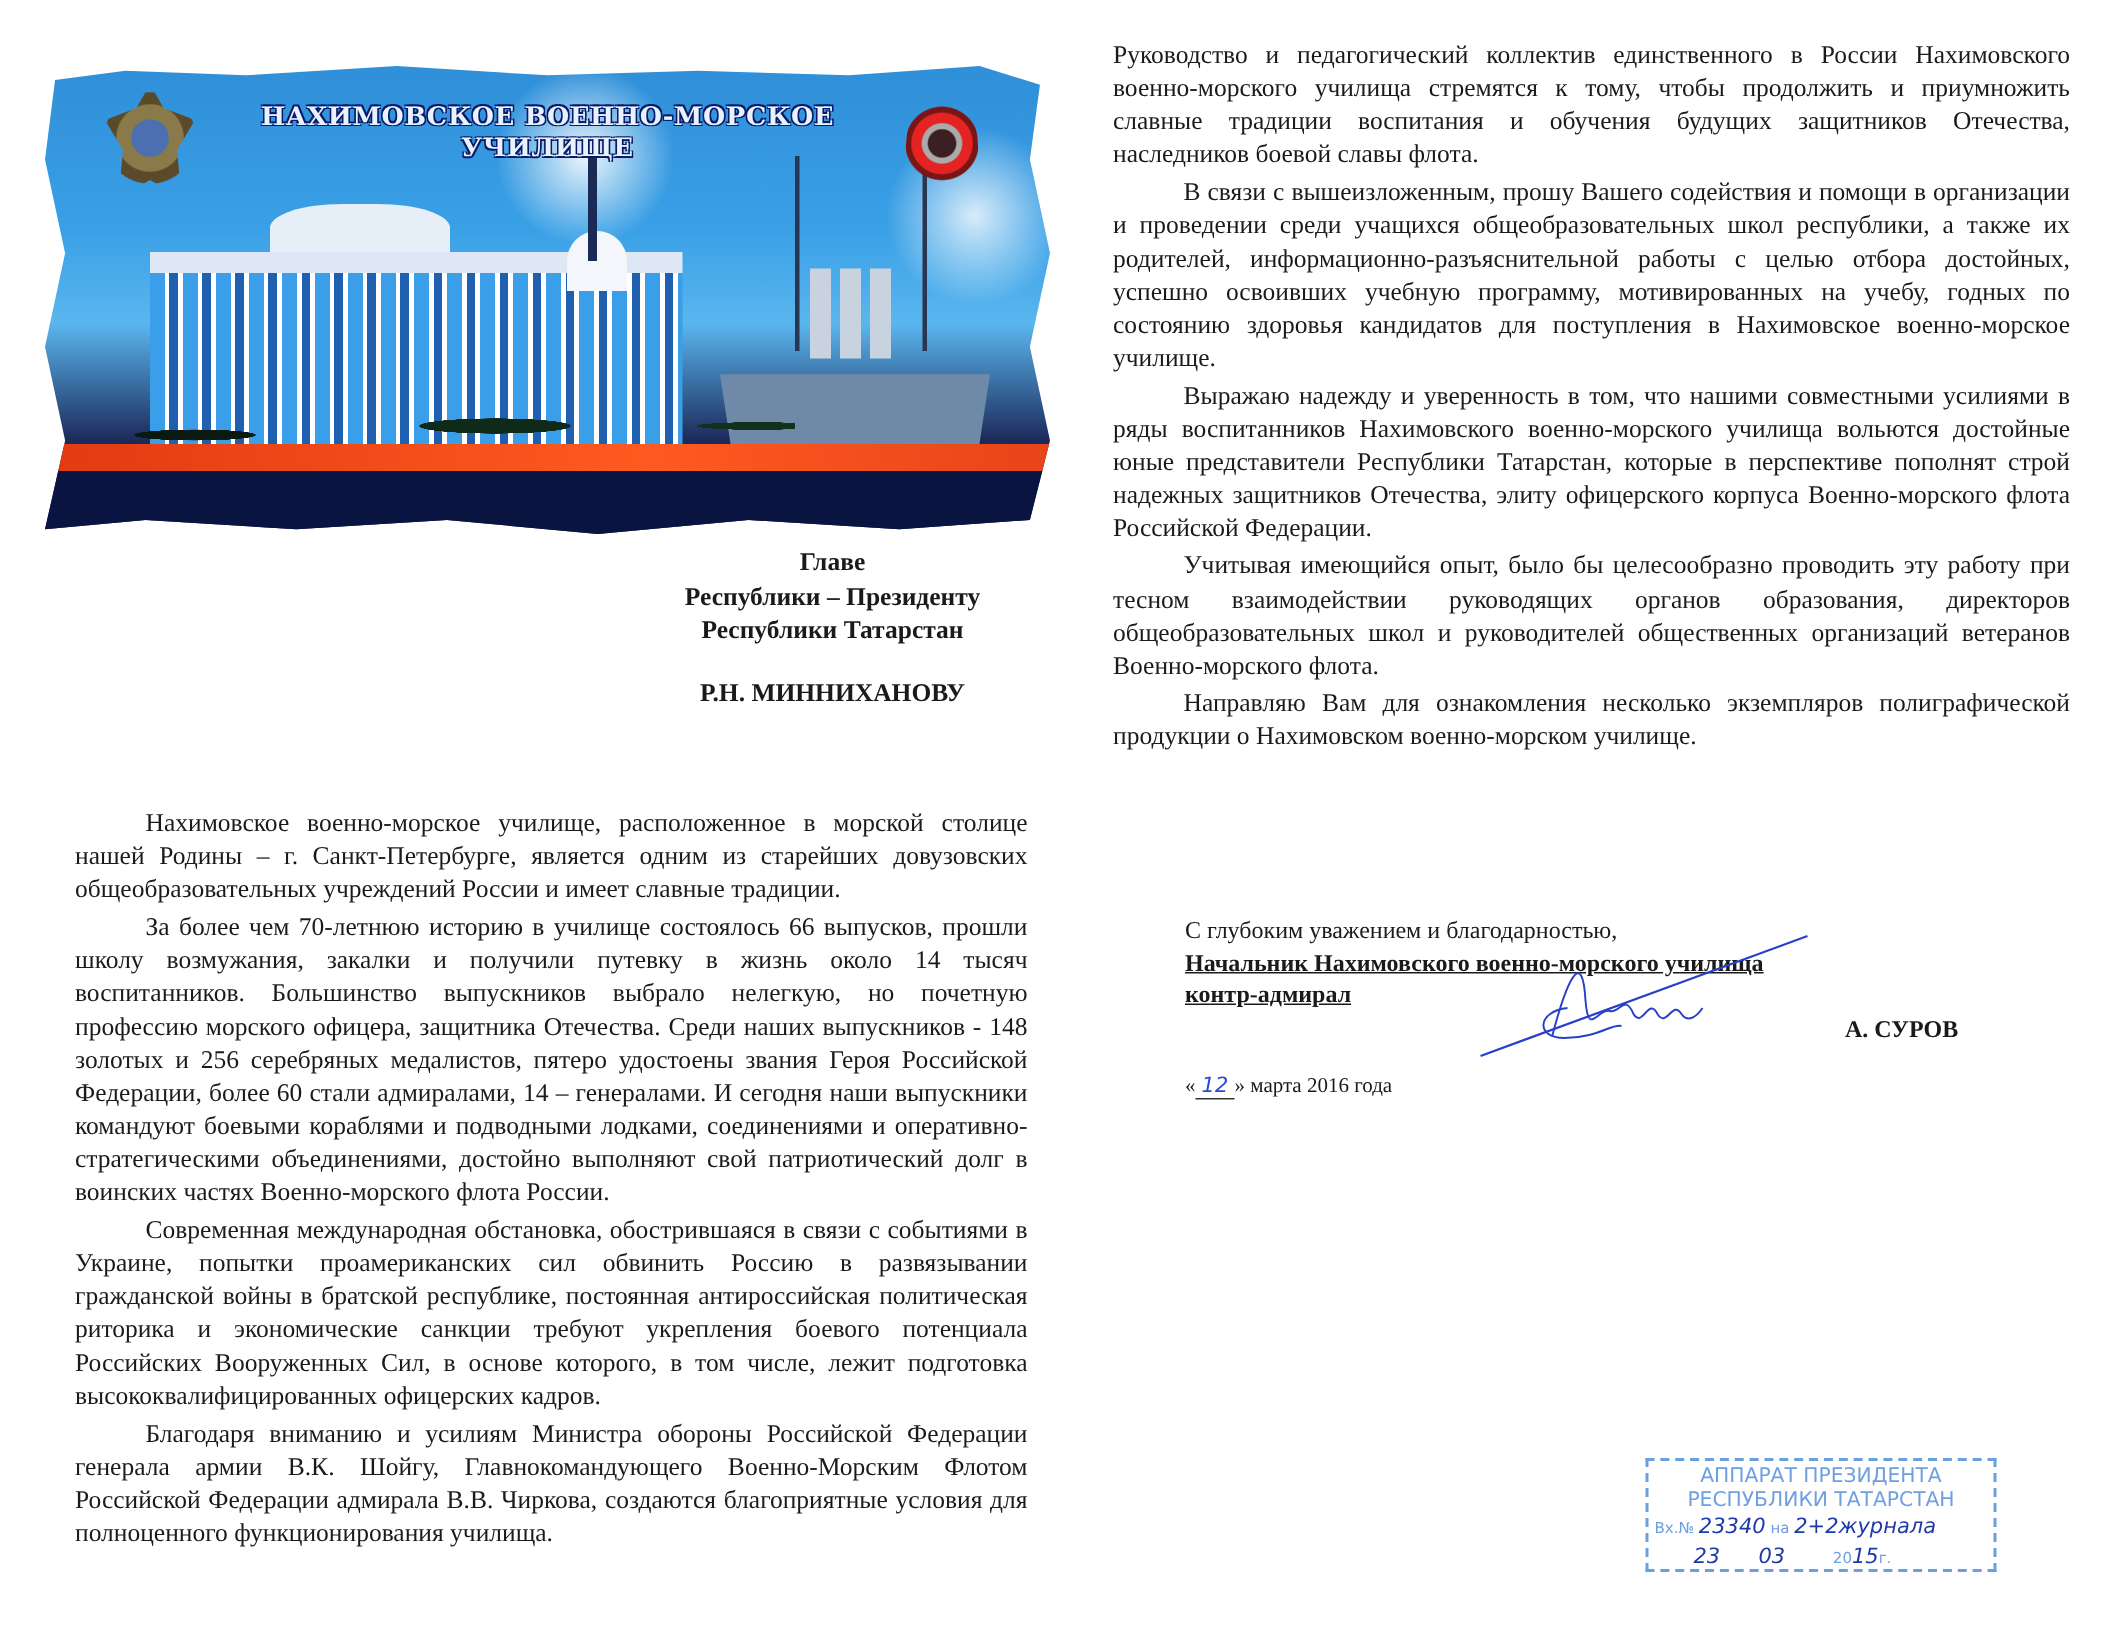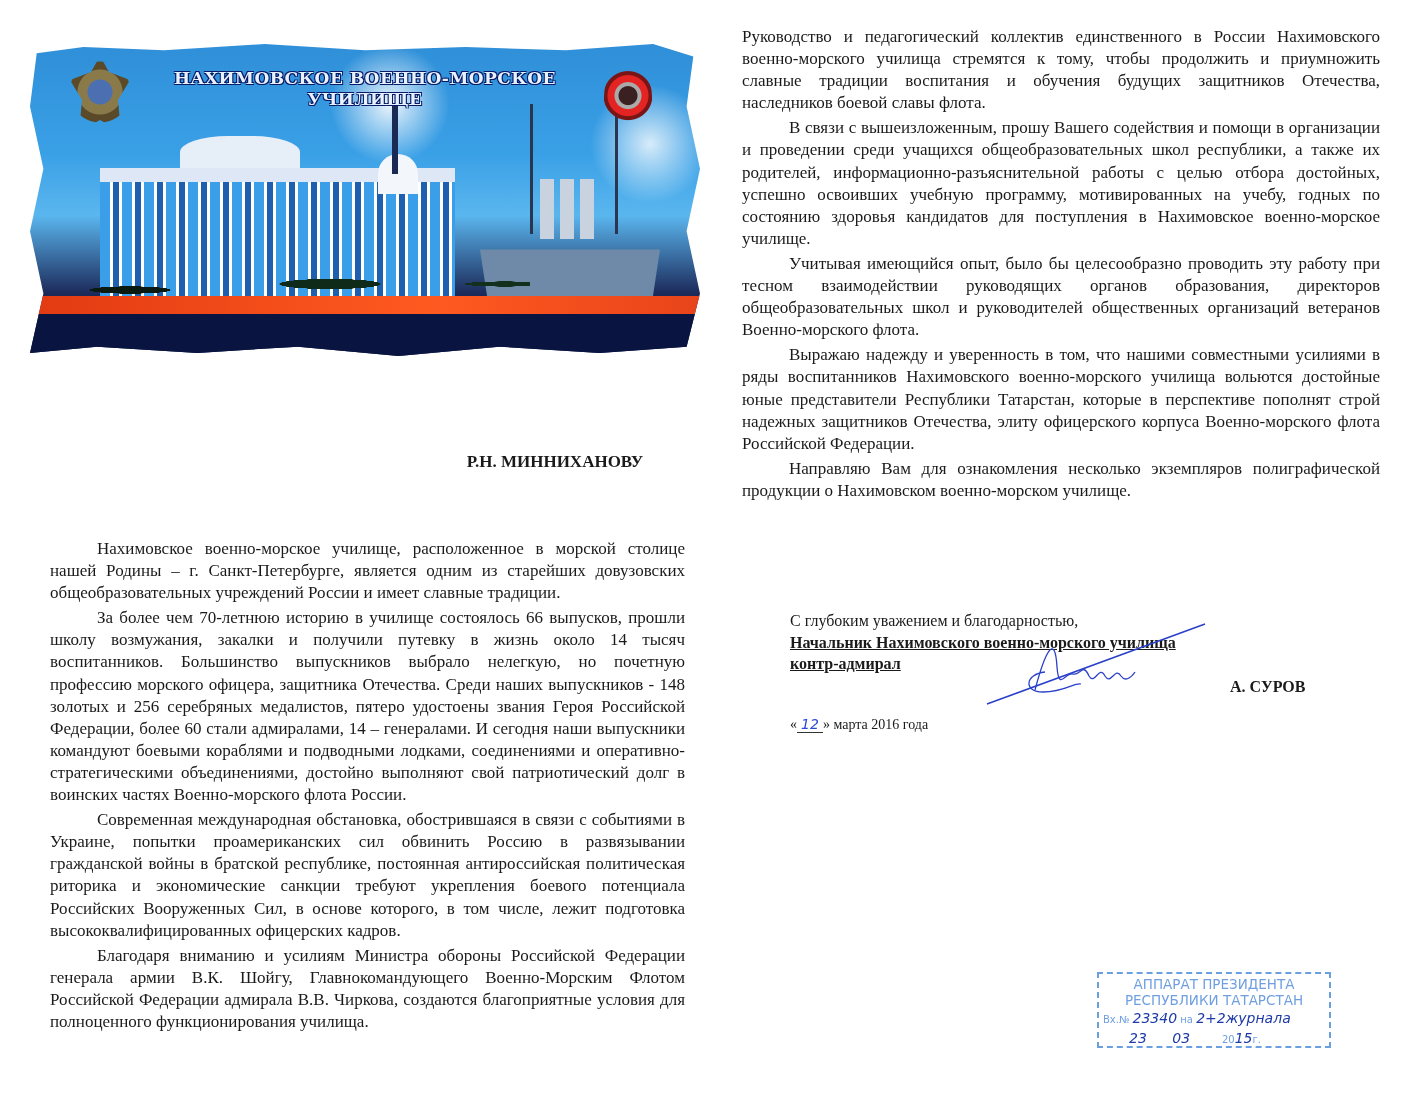--- a/index.html
+++ b/index.html
@@ -87,36 +87,41 @@
     <div class="embankment"></div>
     <div class="water"></div>
     <div class="emblem-left"></div>
     <div class="emblem-right"></div>
     <div class="banner-title">
       <div>НАХИМОВСКОЕ ВОЕННО-МОРСКОЕ</div>
       <div>УЧИЛИЩЕ</div>
     </div>
   </div>
 
+  <div class="addressee">
+    <div>Главе</div>
+    <div>Республики – Президенту</div>
+    <div>Республики Татарстан</div>
+  </div>
   <div class="addressee-name">Р.Н. МИННИХАНОВУ</div>
 
   <div class="body">
     <p>Нахимовское военно-морское училище, расположенное в морской столице нашей Родины – г. Санкт-Петербурге, является одним из старейших довузовских общеобразовательных учреждений России и имеет славные традиции.</p>
     <p>За более чем 70-летнюю историю в училище состоялось 66 выпусков, прошли школу возмужания, закалки и получили путевку в жизнь около 14 тысяч воспитанников. Большинство выпускников выбрало нелегкую, но почетную профессию морского офицера, защитника Отечества. Среди наших выпускников - 148 золотых и 256 серебряных медалистов, пятеро удостоены звания Героя Российской Федерации, более 60 стали адмиралами, 14 – генералами. И сегодня наши выпускники командуют боевыми кораблями и подводными лодками, соединениями и оперативно-стратегическими объединениями, достойно выполняют свой патриотический долг в воинских частях Военно-морского флота России.</p>
     <p>Современная международная обстановка, обострившаяся в связи с событиями в Украине, попытки проамериканских сил обвинить Россию в развязывании гражданской войны в братской республике, постоянная антироссийская политическая риторика и экономические санкции требуют укрепления боевого потенциала Российских Вооруженных Сил, в основе которого, в том числе, лежит подготовка высококвалифицированных офицерских кадров.</p>
     <p>Благодаря вниманию и усилиям Министра обороны Российской Федерации генерала армии В.К. Шойгу, Главнокомандующего Военно-Морским Флотом Российской Федерации адмирала В.В. Чиркова, создаются благоприятные условия для полноценного функционирования училища.</p>
   </div>
 </div>
 
 <div class="page" id="right">
   <div class="body">
     <p style="text-indent:0">Руководство и педагогический коллектив единственного в России Нахимовского военно-морского училища стремятся к тому, чтобы продолжить и приумножить славные традиции воспитания и обучения будущих защитников Отечества, наследников боевой славы флота.</p>
     <p>В связи с вышеизложенным, прошу Вашего содействия и помощи в организации и проведении среди учащихся общеобразовательных школ республики, а также их родителей, информационно-разъяснительной работы с целью отбора достойных, успешно освоивших учебную программу, мотивированных на учебу, годных по состоянию здоровья кандидатов для поступления в Нахимовское военно-морское училище.</p>
+    <p>Выражаю надежду и уверенность в том, что нашими совместными усилиями в ряды воспитанников Нахимовского военно-морского училища вольются достойные юные представители Республики Татарстан, которые в перспективе пополнят строй надежных защитников Отечества, элиту офицерского корпуса Военно-морского флота Российской Федерации.</p>
     <p>Учитывая имеющийся опыт, было бы целесообразно проводить эту работу при тесном взаимодействии руководящих органов образования, директоров общеобразовательных школ и руководителей общественных организаций ветеранов Военно-морского флота.</p>
-    <p>Выражаю надежду и уверенность в том, что нашими совместными усилиями в ряды воспитанников Нахимовского военно-морского училища вольются достойные юные представители Республики Татарстан, которые в перспективе пополнят строй надежных защитников Отечества, элиту офицерского корпуса Военно-морского флота Российской Федерации.</p>
     <p>Направляю Вам для ознакомления несколько экземпляров полиграфической продукции о Нахимовском военно-морском училище.</p>
   </div>
 
   <div class="closing">
     <div>С глубоким уважением и благодарностью,</div>
     <div class="b">Начальник Нахимовского военно-морского училища</div>
     <div class="b">контр-адмирал</div>
   </div>
 
   <svg class="signature" viewBox="0 0 240 100">

